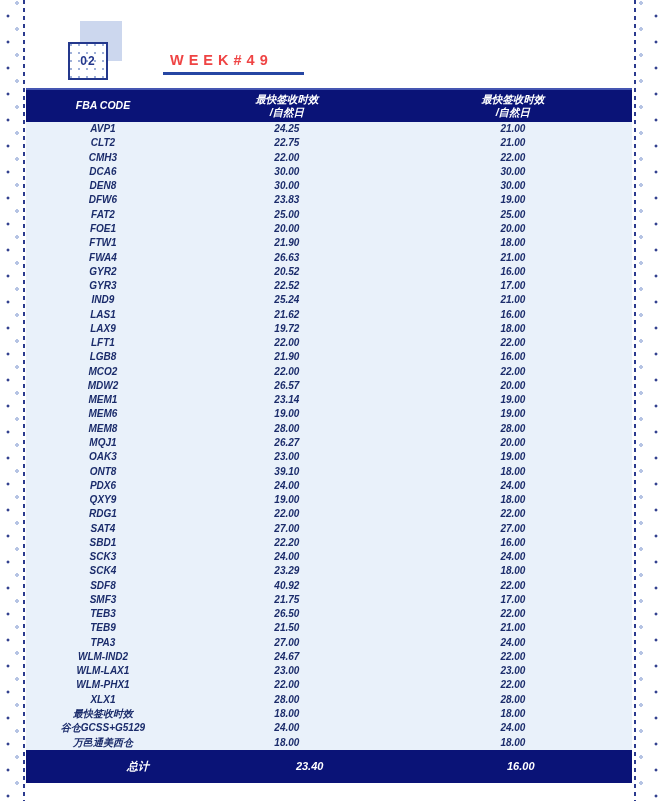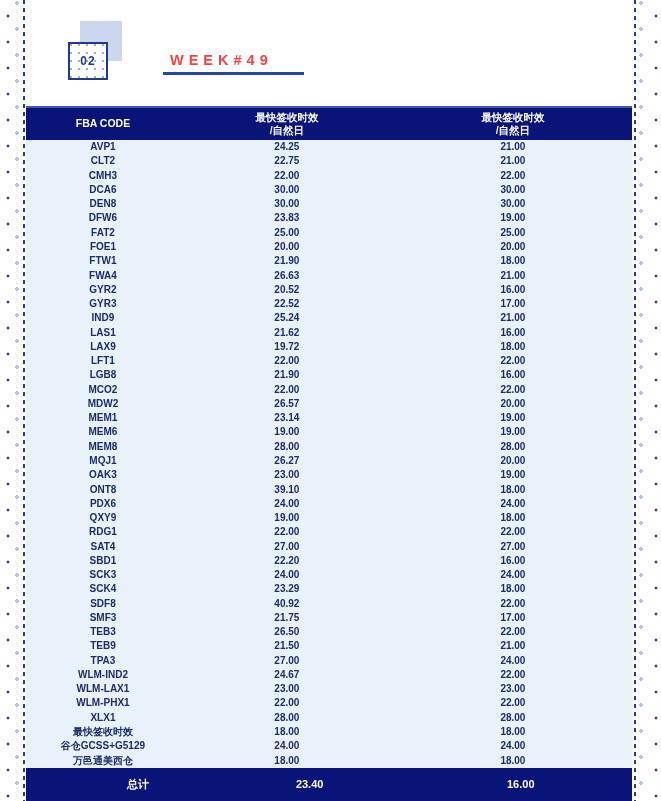--- a/index.html
+++ b/index.html
@@ -40,21 +40,21 @@
   }
   .week-label{
     position:absolute;left:146px;top:52px;
     font-size:14.5px;font-weight:bold;letter-spacing:5px;color:#ef4444;
   }
   .title-underline{
     position:absolute;left:139px;top:72px;width:141px;height:2.5px;background:#2646a3;
   }
 
   
-  .table{position:absolute;left:2px;top:106px;width:606px;}
+  .table{position:absolute;left:2px;top:88px;width:606px;font-style:italic;}
   .grid3{display:grid;grid-template-columns:25.4% 35.3% 39.3%;}
   .thead{
     background:#0a1377;color:#ffffff;height:34px;box-sizing:border-box;
     border-top:2px solid #4556b2;
     align-items:center;justify-items:center;text-align:center;
     font-weight:bold;font-size:10.5px;line-height:1.25;
   }
   .th span{display:block;}
   .th span:empty{display:none;}
   .tr{

